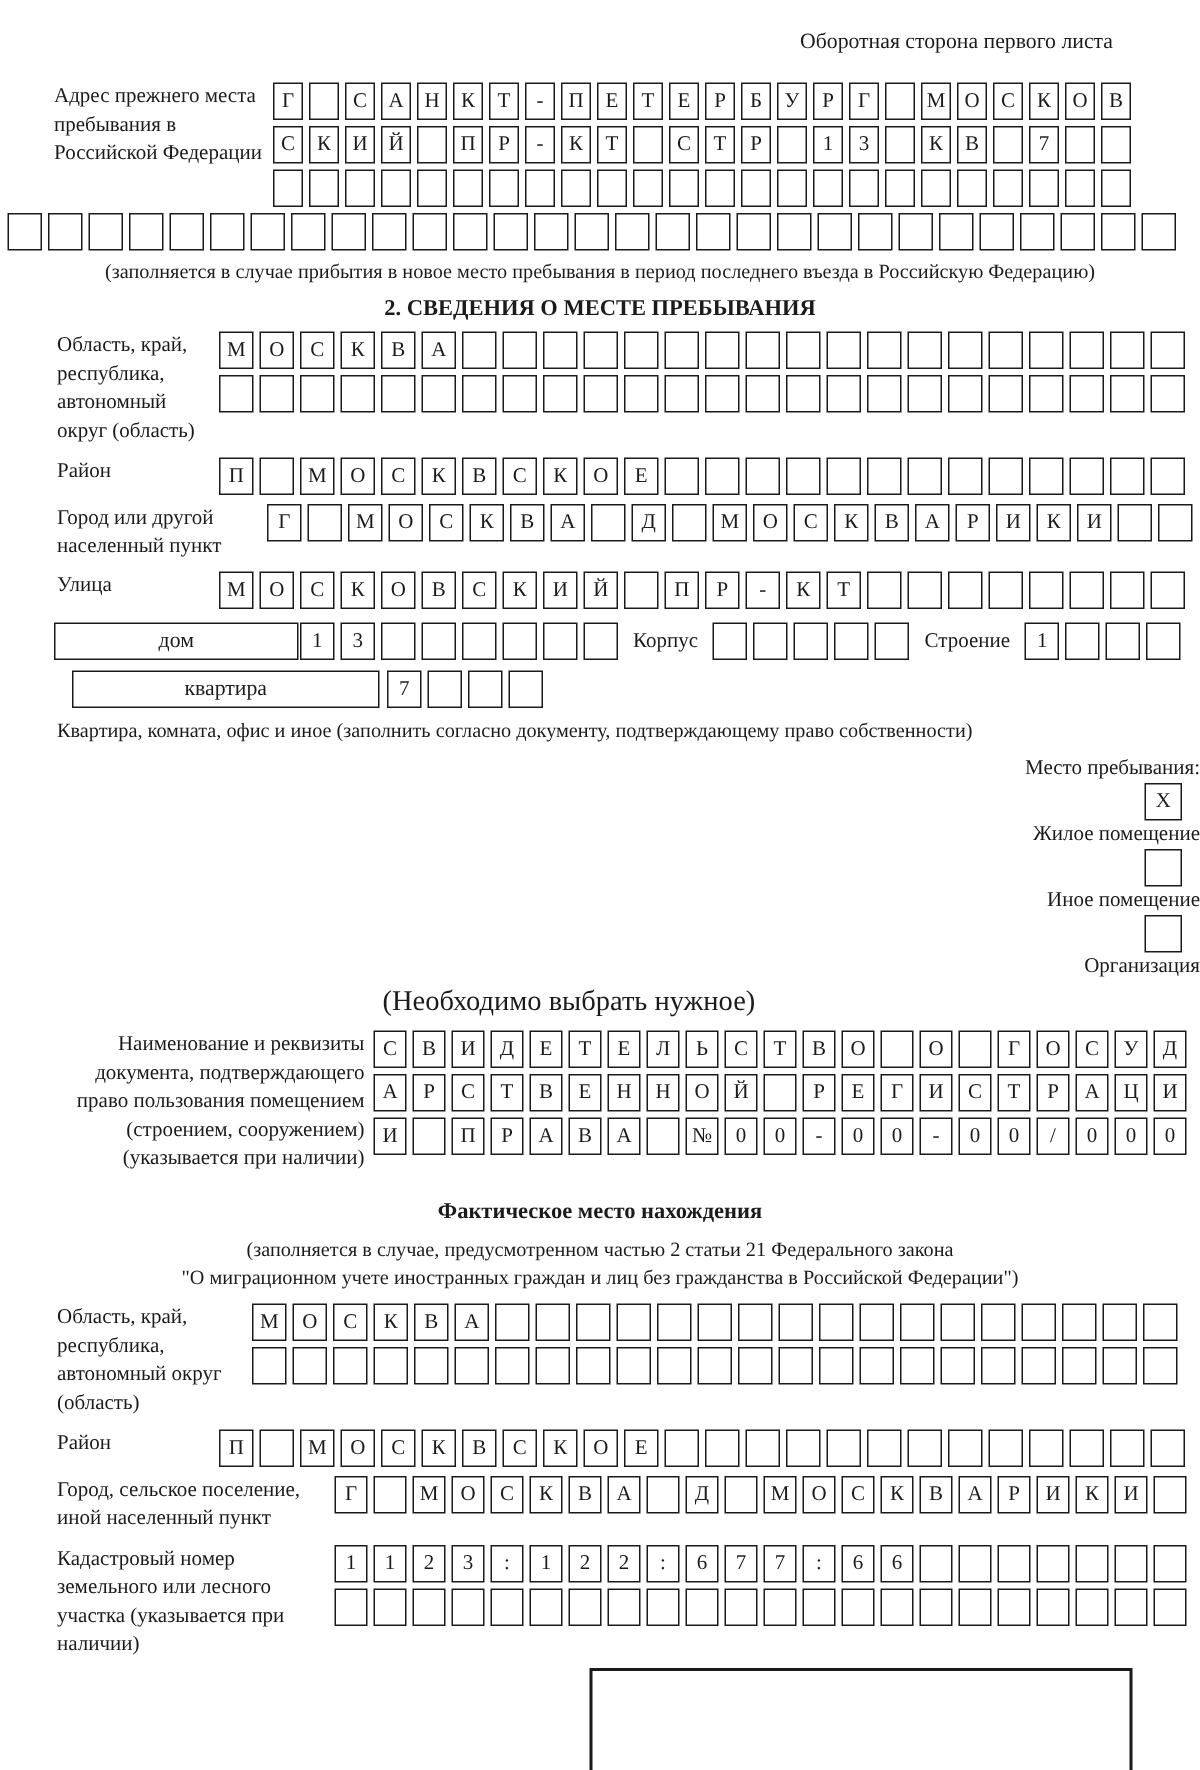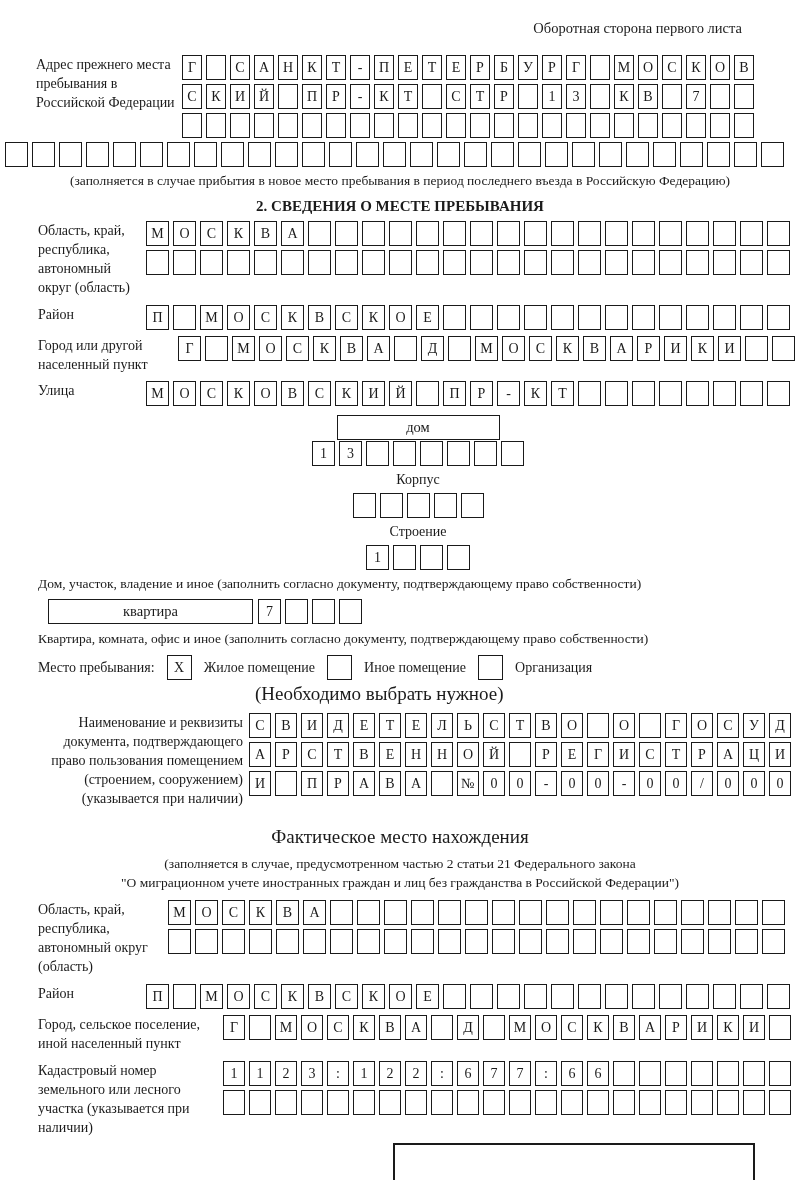--- a/index.html
+++ b/index.html
@@ -20,42 +20,42 @@
         display:flex;align-items:center;justify-content:center;
         font-family:"Liberation Serif",serif;font-size:14px;}
   .c23 .cell{width:23px;}
   .c22 .cell{width:22px;}
 
   .widebox{box-sizing:border-box;height:25px;border:1.8px solid #1a1a1a;
         display:flex;align-items:center;justify-content:center;font-size:14.5px;}
 
   .center{text-align:center;}
   .h2{margin-top:9px;font-weight:bold;font-size:15px;}
-  .facttitle{margin-top:18px;font-weight:normal;font-size:19px;}
+  .facttitle{margin-top:18px;font-weight:bold;font-size:15px;}
 
   
   .prev{margin:18px 0 0 36px;}
   .prev .lbl{width:146px;flex:0 0 146px;}
   .fullrow{margin:4px 0 0 5px;}
   .note1{margin-top:5px;}
 
   .f-oblast{margin:6px 0 0 38px;}  .f-oblast .lbl{width:108px;flex:0 0 108px;}
   .f-raion{margin:8px 0 0 38px;}   .f-raion .lbl{width:108px;flex:0 0 108px;}
   .f-gorod{margin:6px 0 0 38px;}   .f-gorod .lbl{width:140px;flex:0 0 140px;}
   .f-ulitsa{margin:7px 0 0 38px;}  .f-ulitsa .lbl{width:108px;flex:0 0 108px;}
 
-  .domrow{margin:9px 0 0 36px;align-items:center;gap:1px;flex-direction:column;}
+  .domrow{margin:9px 0 0 36px;align-items:center;gap:1px;}
   .dombox{width:163px;}
   .inlbl{font-size:14px;padding:0 9px;line-height:25px;}
   .domcap{margin:5px 0 0 38px;}
   .kvrow{margin:7px 0 0 36px;align-items:center;gap:5px;padding-left:12px;}
   .kvbox{width:205px;}
   .kvcap{margin:6px 0 0 38px;}
 
-  .mestorow{margin:8px 0 0 38px;align-items:center;}
+  .mestorow{margin:8px 0 0 38px;align-items:flex-end;flex-direction:column;}
   .mestorow .cb{width:25px;margin:0 12px;}
   .mestonote{margin:3px 0 0 255px;font-size:19px;}
 
   .docrow{margin:8px 0 0 38px;}
   .docrow .lbl{width:205px;flex:0 0 205px;text-align:right;}
   .docrow .gridcol{margin-left:6px;}
 
   .factnote{margin-top:6px;font-size:13.5px;line-height:19px;}
 
   .f2-oblast{margin:8px 0 0 38px;} .f2-oblast .lbl{width:130px;flex:0 0 130px;}
@@ -359,21 +359,20 @@
         <span class="cell"></span>
       </div>
     <div class="inlbl">Строение</div>
     <div class="grid c23">
         <span class="cell">1</span>
         <span class="cell"></span>
         <span class="cell"></span>
         <span class="cell"></span>
       </div>
   </div>
-  <div class="cap domcap">Дом, участок, владение и иное (заполнить согласно документу, подтверждающему право собственности)</div>
 
   <div class="row kvrow">
     <div class="widebox kvbox">квартира</div>
     <div class="grid c23">
         <span class="cell">7</span>
         <span class="cell"></span>
         <span class="cell"></span>
         <span class="cell"></span>
       </div>
   </div>

